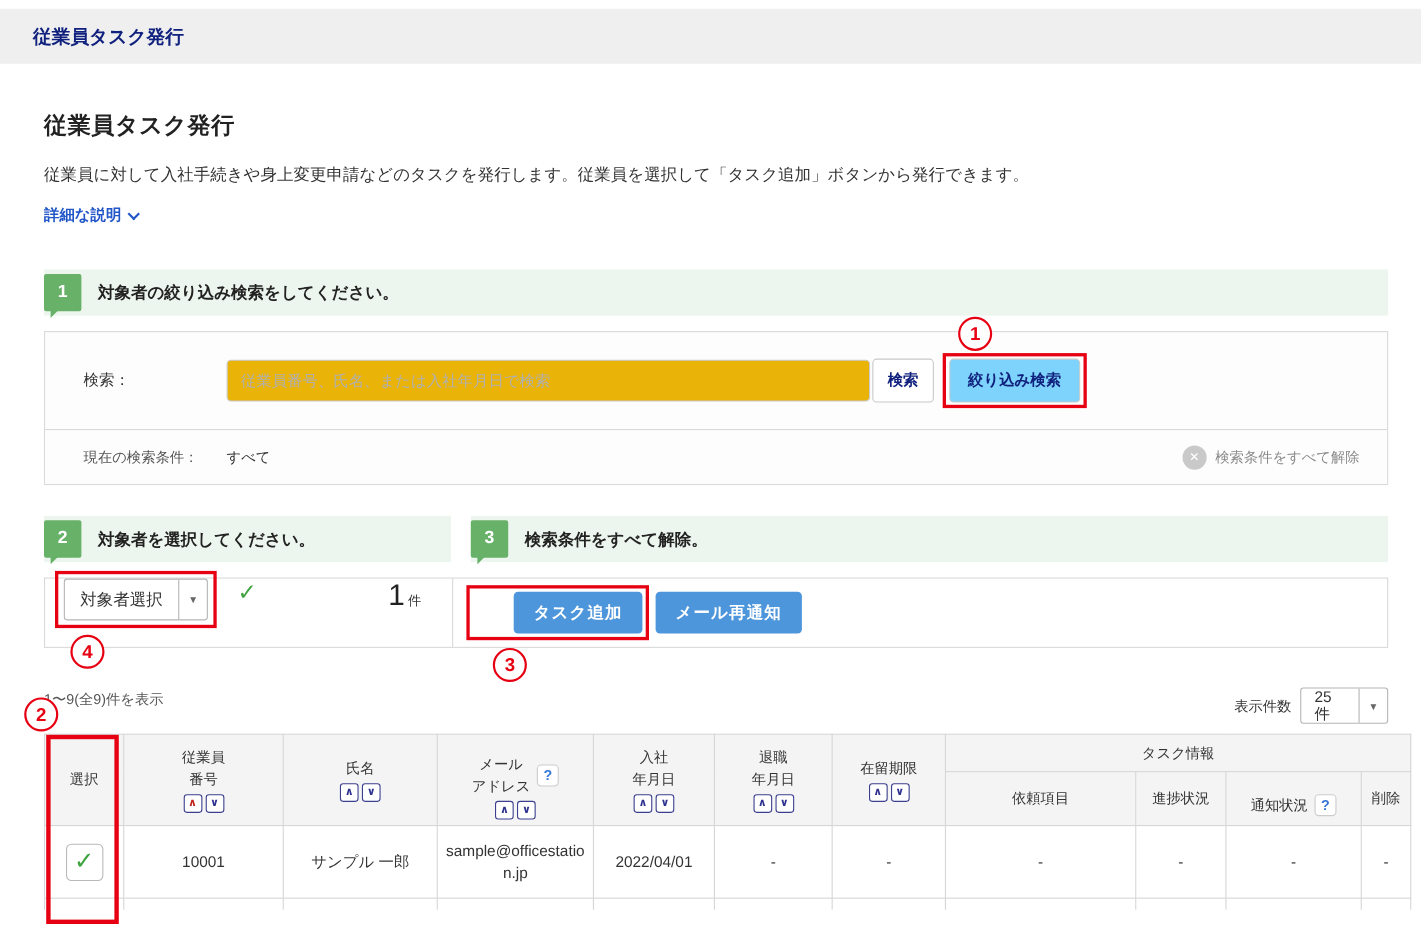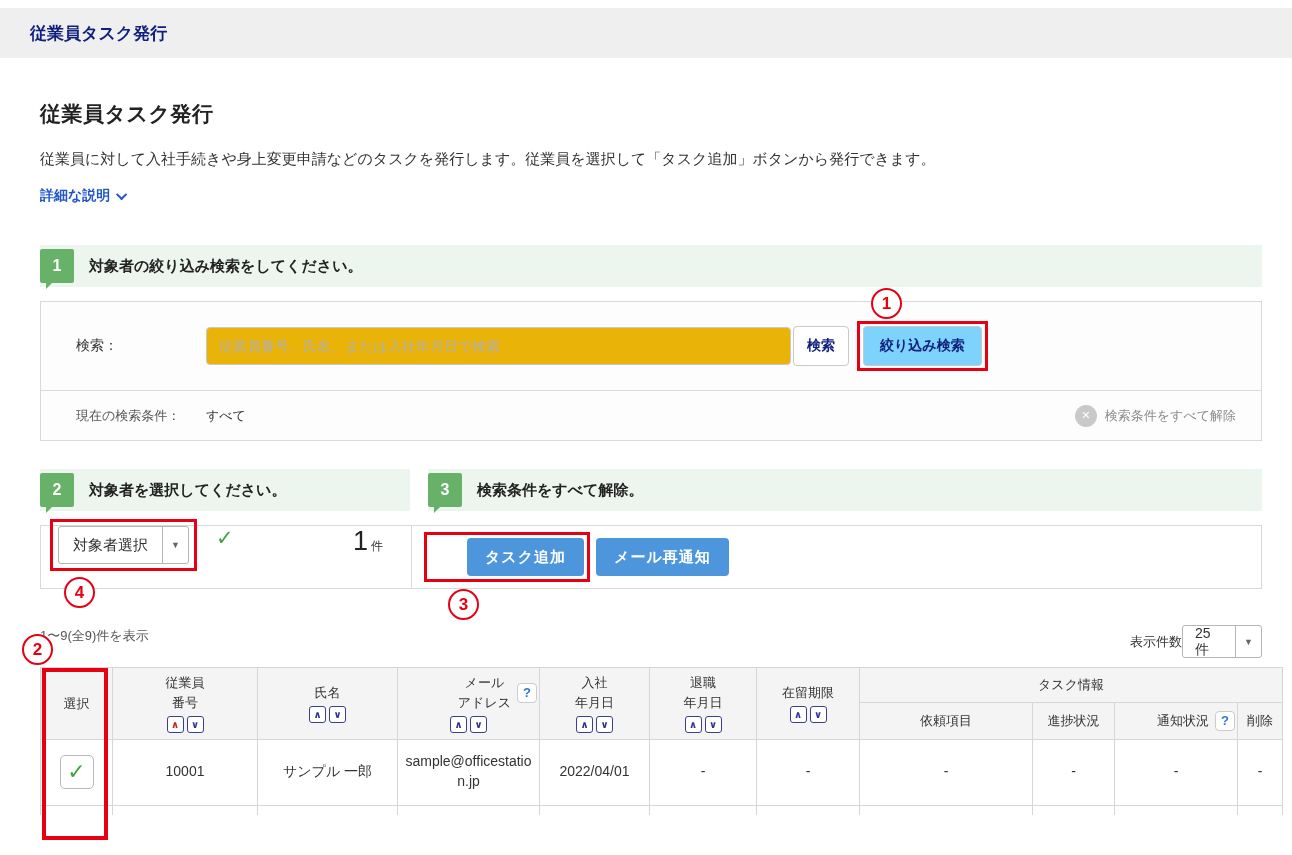--- a/index.html
+++ b/index.html
@@ -92,21 +92,21 @@
   .circ-4 { bottom:-44px; left:6px; }
   .task-wrap .red-box { inset:-6px -6px; }
   .circ-3 { bottom:-44px; left:18px; }
   .circ-2 { left:-18px; top:9px; }
   .col-box { left:2px; top:1px; width:66px; height:172px; border-width:4px; }
 
   
   .meta-row { margin-top:36px; display:flex; justify-content:space-between;
     align-items:flex-start; position:relative; height:40px; }
   .range { font-size:13px; color:#555; padding-top:2px; display:inline-block; }
-  .meta-right { display:flex; align-items:center; gap:0; font-size:13px; color:#333; }
+  .meta-right { display:flex; align-items:center; gap:8px; font-size:13px; color:#333; }
   .dropdown.small { height:33px; width:80px; }
   .dropdown.small .dd-label { font-size:14px; padding:0 12px; flex:1; }
 
   
   .table-wrap { position:relative; margin-top:2px; }
   table { width:100%; border-collapse:collapse; table-layout:fixed; }
   th, td { border:1px solid #d6d6d6; text-align:center; vertical-align:middle; }
   thead th { background:#f4f4f5; font-weight:normal; font-size:13px; color:#333;
     padding:5px 2px; line-height:1.5; }
   tbody td { font-size:14px; color:#333; height:66px; background:#fff;
@@ -115,21 +115,21 @@
 
   .sort-pair { display:inline-flex; gap:3px; margin-top:4px; cursor:pointer; }
   .sort-btn { width:17px; height:17px; border:1px solid #3c3f8f; border-radius:3px;
     background:#fff; color:#2e318f; font-size:10px; font-weight:bold; display:inline-flex;
     align-items:center; justify-content:center; }
   .sort-btn.active { color:#c0231d; }
 
   .q-icon { width:20px; height:20px; border:1px solid #ccc; border-radius:4px; background:#fff;
     color:#3376d6; font-weight:bold; font-size:13px; display:inline-flex; align-items:center;
     justify-content:center; cursor:pointer; }
-  .th-flex { display:flex; align-items:center; justify-content:flex-end; gap:6px; }
+  .th-flex { display:flex; align-items:center; justify-content:center; gap:6px;margin-top:12px; }
 
   .cbx { width:34px; height:34px; border:1px solid #b9b9b9; border-radius:5px; background:#fff;
     margin:0 auto; display:flex; align-items:center; justify-content:center; cursor:pointer; }
   .cbx span { color:#3fa33f; font-size:22px; font-weight:bold; }
 </style>
 </head>
 <body>
 
 <header class="topbar">
   <span>従業員タスク発行</span>

